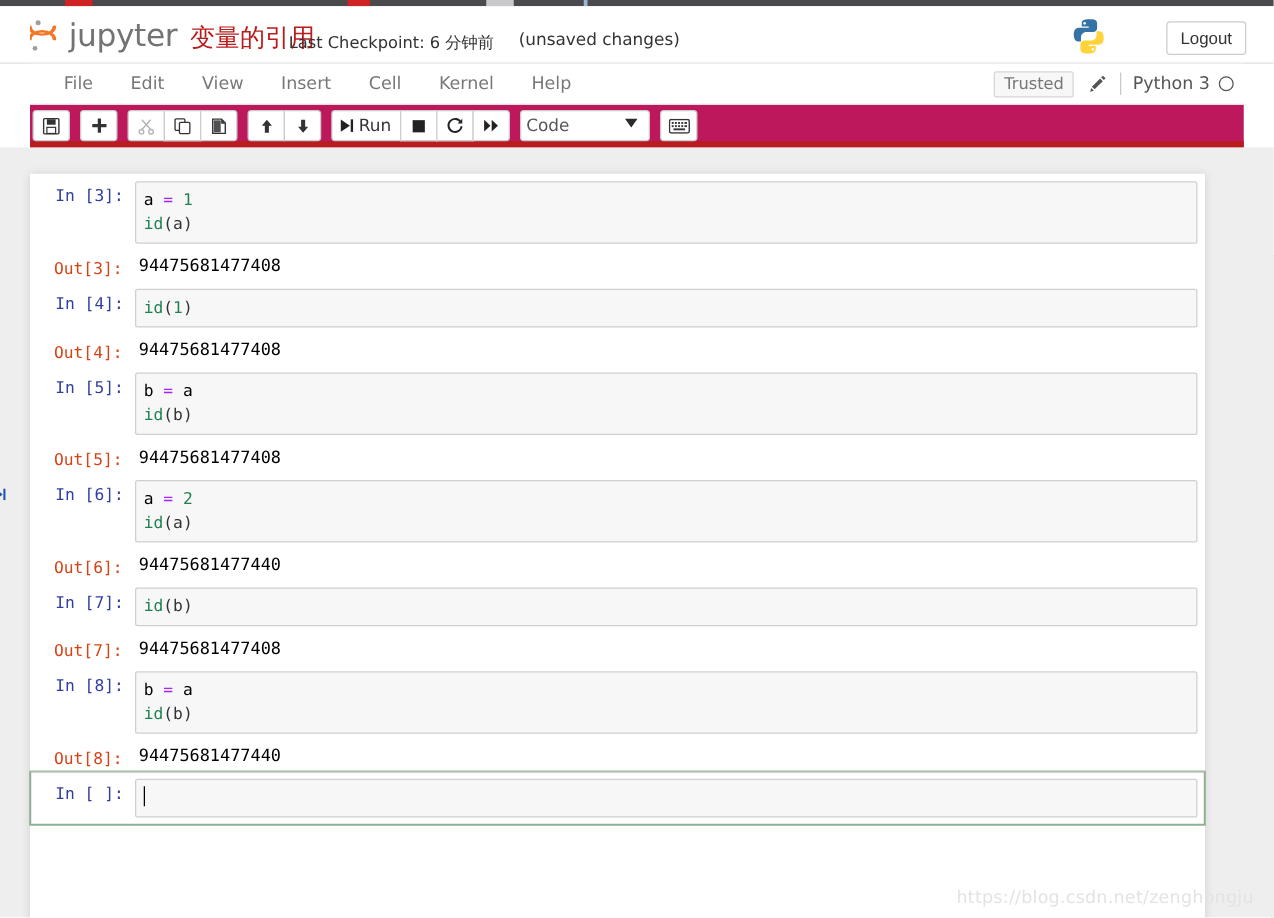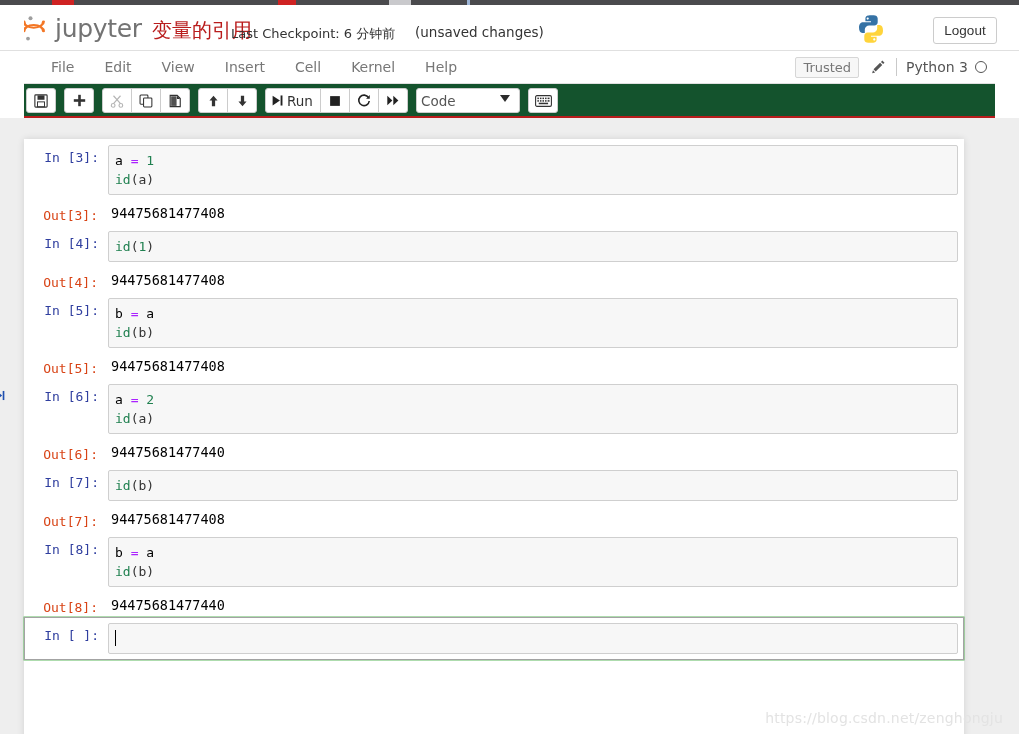--- a/index.html
+++ b/index.html
@@ -179,22 +179,22 @@
     border-radius: 50%;
     box-sizing: border-box;
   }
 
   
   .toolbar {
     position: absolute;
     top: 84px; left: 24px;
     width: 971px;
     height: 34px;
-    background: #14532d;
-    border-bottom: 2px solid #b91c1c;
+    background: #be185d;
+    border-bottom: 5px solid #b91c1c;
     box-sizing: border-box;
   }
   .tb-inner {
     position: absolute;
     left: 2px; top: 4px;
     display: flex;
     align-items: center;
   }
   .tb-group {
     display: flex;

